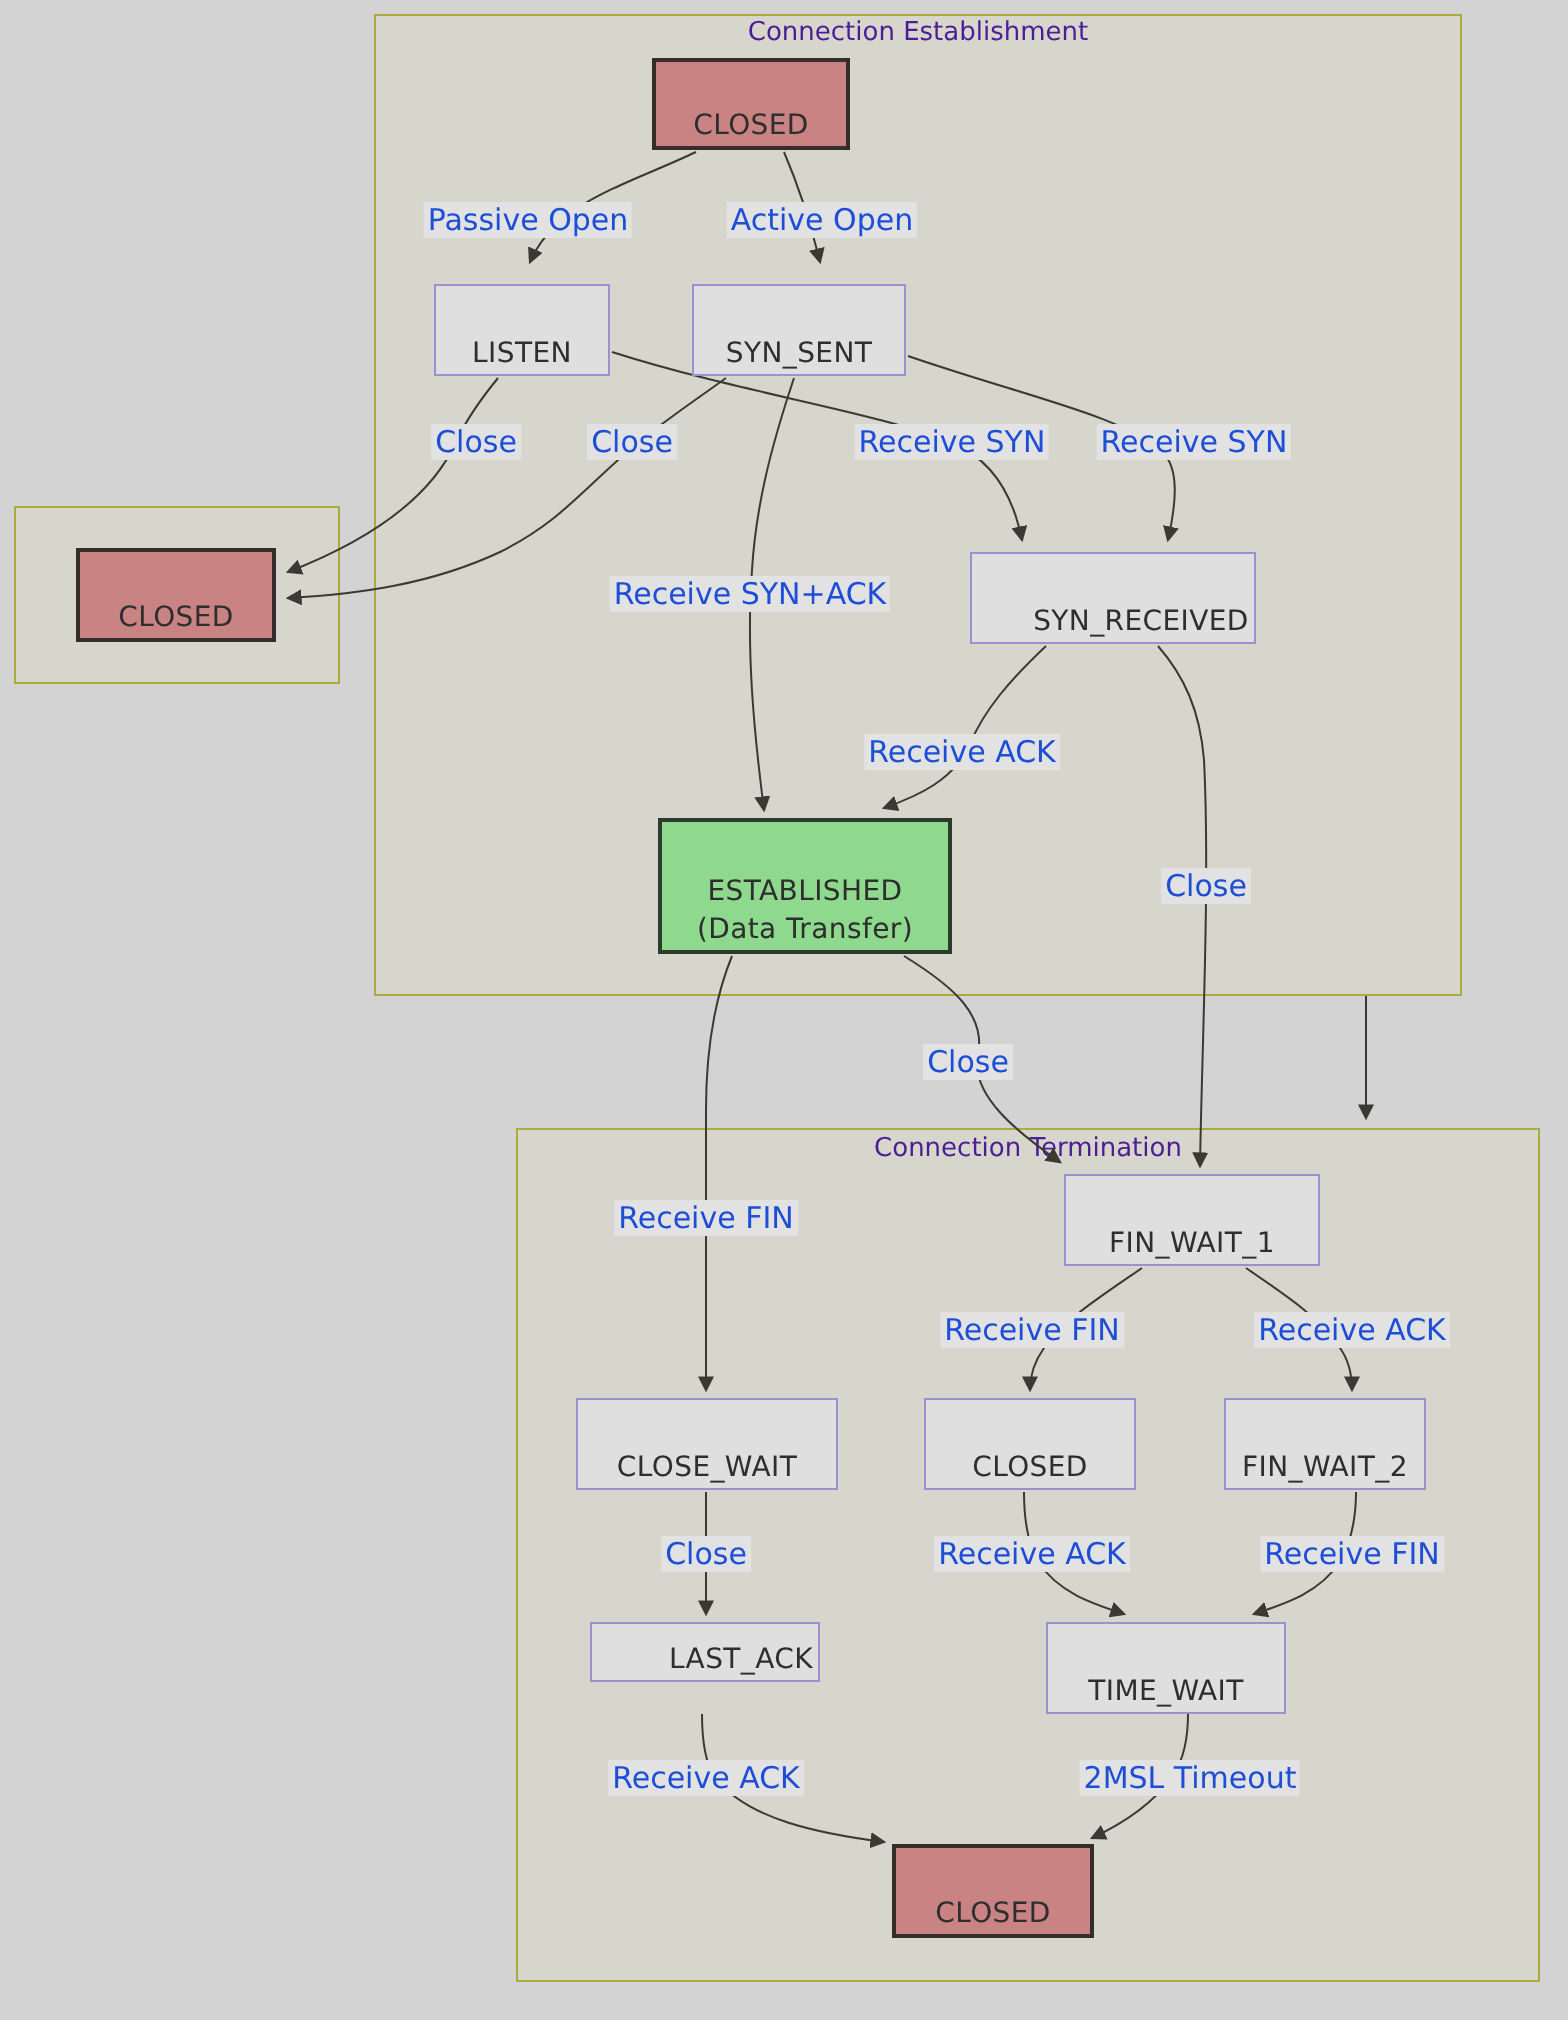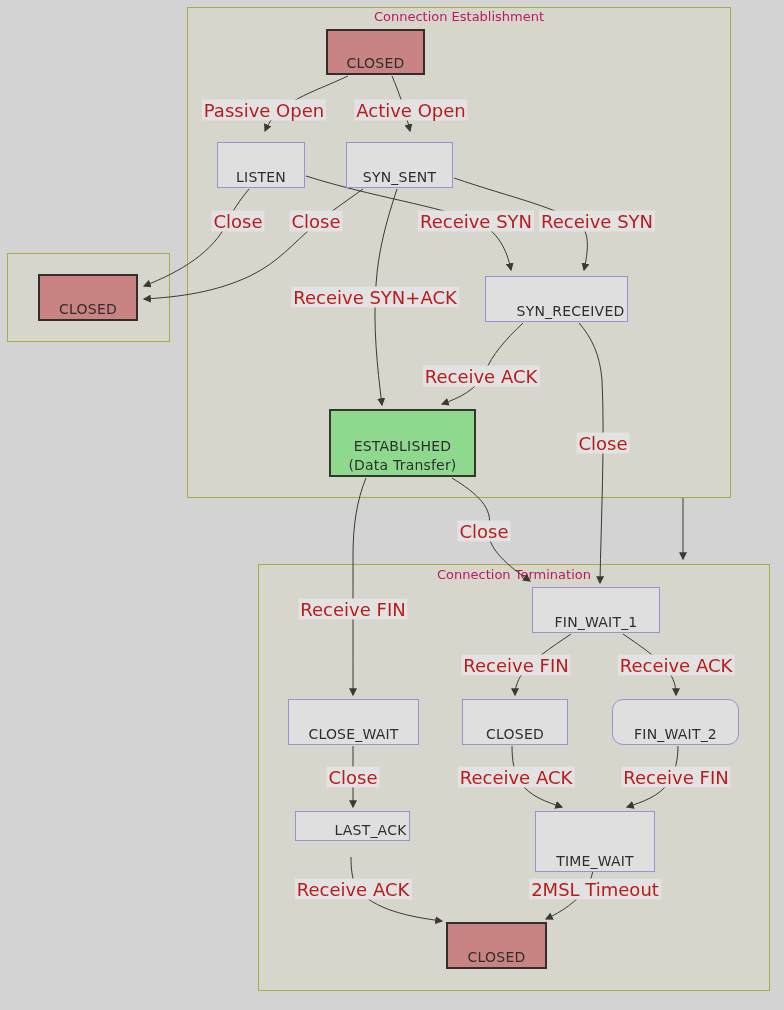--- a/index.html
+++ b/index.html
@@ -6,31 +6,31 @@
     --page-bg:#d3d3d3; --cluster-bg:#d7d6cc; --cluster-border:#abab42;
     --node-fill:#dfdfdf; --node-border:#9b90d2;
     --closed-fill:#c98383; --closed-border:#352d2b;
     --established-fill:#8ed98e;
     --edge-color:#3a3a33; --text-color:#2e2e2e; --label-bg:#e2e2e2;
   }
   html,body{margin:0;padding:0;}
   body{background:var(--page-bg);font-family:"DejaVu Sans","Liberation Sans",sans-serif;}
   .canvas{position:relative;width:784px;height:1010px;background:var(--page-bg);overflow:hidden;color:var(--text-color);}
   .cluster{position:absolute;background:var(--cluster-bg);border:1px solid var(--cluster-border);box-sizing:border-box;}
-  .cluster-title{position:absolute;font-size:13px;color:#be185d;white-space:nowrap;transform:translateX(-50%);}
+  .cluster-title{position:absolute;font-size:13px;color:#4c1d95;white-space:nowrap;transform:translateX(-50%);}
   svg.edges{position:absolute;left:0;top:0;width:784px;height:1010px;pointer-events:none;}
   svg.edges path.edge{stroke:var(--edge-color);stroke-width:1;fill:none;}
   #arrowhead path{fill:var(--edge-color);stroke:none;}
   .node{position:absolute;box-sizing:border-box;display:flex;flex-direction:column;align-items:center;justify-content:flex-end;
         font-size:14px;text-align:center;letter-spacing:0.2px;line-height:1.35;}
   .node.state{background:var(--node-fill);border:1px solid var(--node-border);}
   .node.closed{background:var(--closed-fill);border:2px solid var(--closed-border);}
   .node.established{background:var(--established-fill);border:2px solid #2e3a2c;}
   .edge-label{position:absolute;transform:translate(-50%,-50%);background:var(--label-bg);
-              font-size:18px;color:#b91c1c;padding:0 2px;white-space:nowrap;}
+              font-size:15px;color:#1d4ed8;padding:0 2px;white-space:nowrap;}
 </style>
 </head>
 <body>
 
 <div class="canvas">
 
   <div class="cluster" style="left:187px;top:7px;width:544px;height:491px;"></div>
   <div class="cluster" style="left:7px;top:253px;width:163px;height:89px;"></div>
   <div class="cluster" style="left:258px;top:564px;width:512px;height:427px;"></div>
 
@@ -86,27 +86,27 @@
   </div>
   <div class="node state" style="left:532px;top:587px;width:128px;height:46px;">
     <span>FIN_WAIT_1</span>
   </div>
   <div class="node state" style="left:288px;top:699px;width:131px;height:46px;">
     <span>CLOSE_WAIT</span>
   </div>
   <div class="node state" style="left:462px;top:699px;width:106px;height:46px;">
     <span>CLOSED</span>
   </div>
-  <div class="node state" style="left:612px;top:699px;width:127px;height:46px;border-radius:11px;">
+  <div class="node state" style="left:612px;top:699px;width:101px;height:46px;">
     <span>FIN_WAIT_2</span>
   </div>
   <div class="node state" style="left:295px;top:811px;width:115px;height:30px;padding-left:36px;">
     <span>LAST_ACK</span>
   </div>
-  <div class="node state" style="left:535px;top:811px;width:120px;height:61px;">
+  <div class="node state" style="left:523px;top:811px;width:120px;height:46px;">
     <span>TIME_WAIT</span>
   </div>
   <div class="node closed" style="left:446px;top:922px;width:101px;height:47px;">
     <span>CLOSED</span>
   </div>
 
   <div class="edge-label" style="left:264px;top:110px;">Passive Open</div>
   <div class="edge-label" style="left:411px;top:110px;">Active Open</div>
   <div class="edge-label" style="left:238px;top:221px;">Close</div>
   <div class="edge-label" style="left:316px;top:221px;">Close</div>

